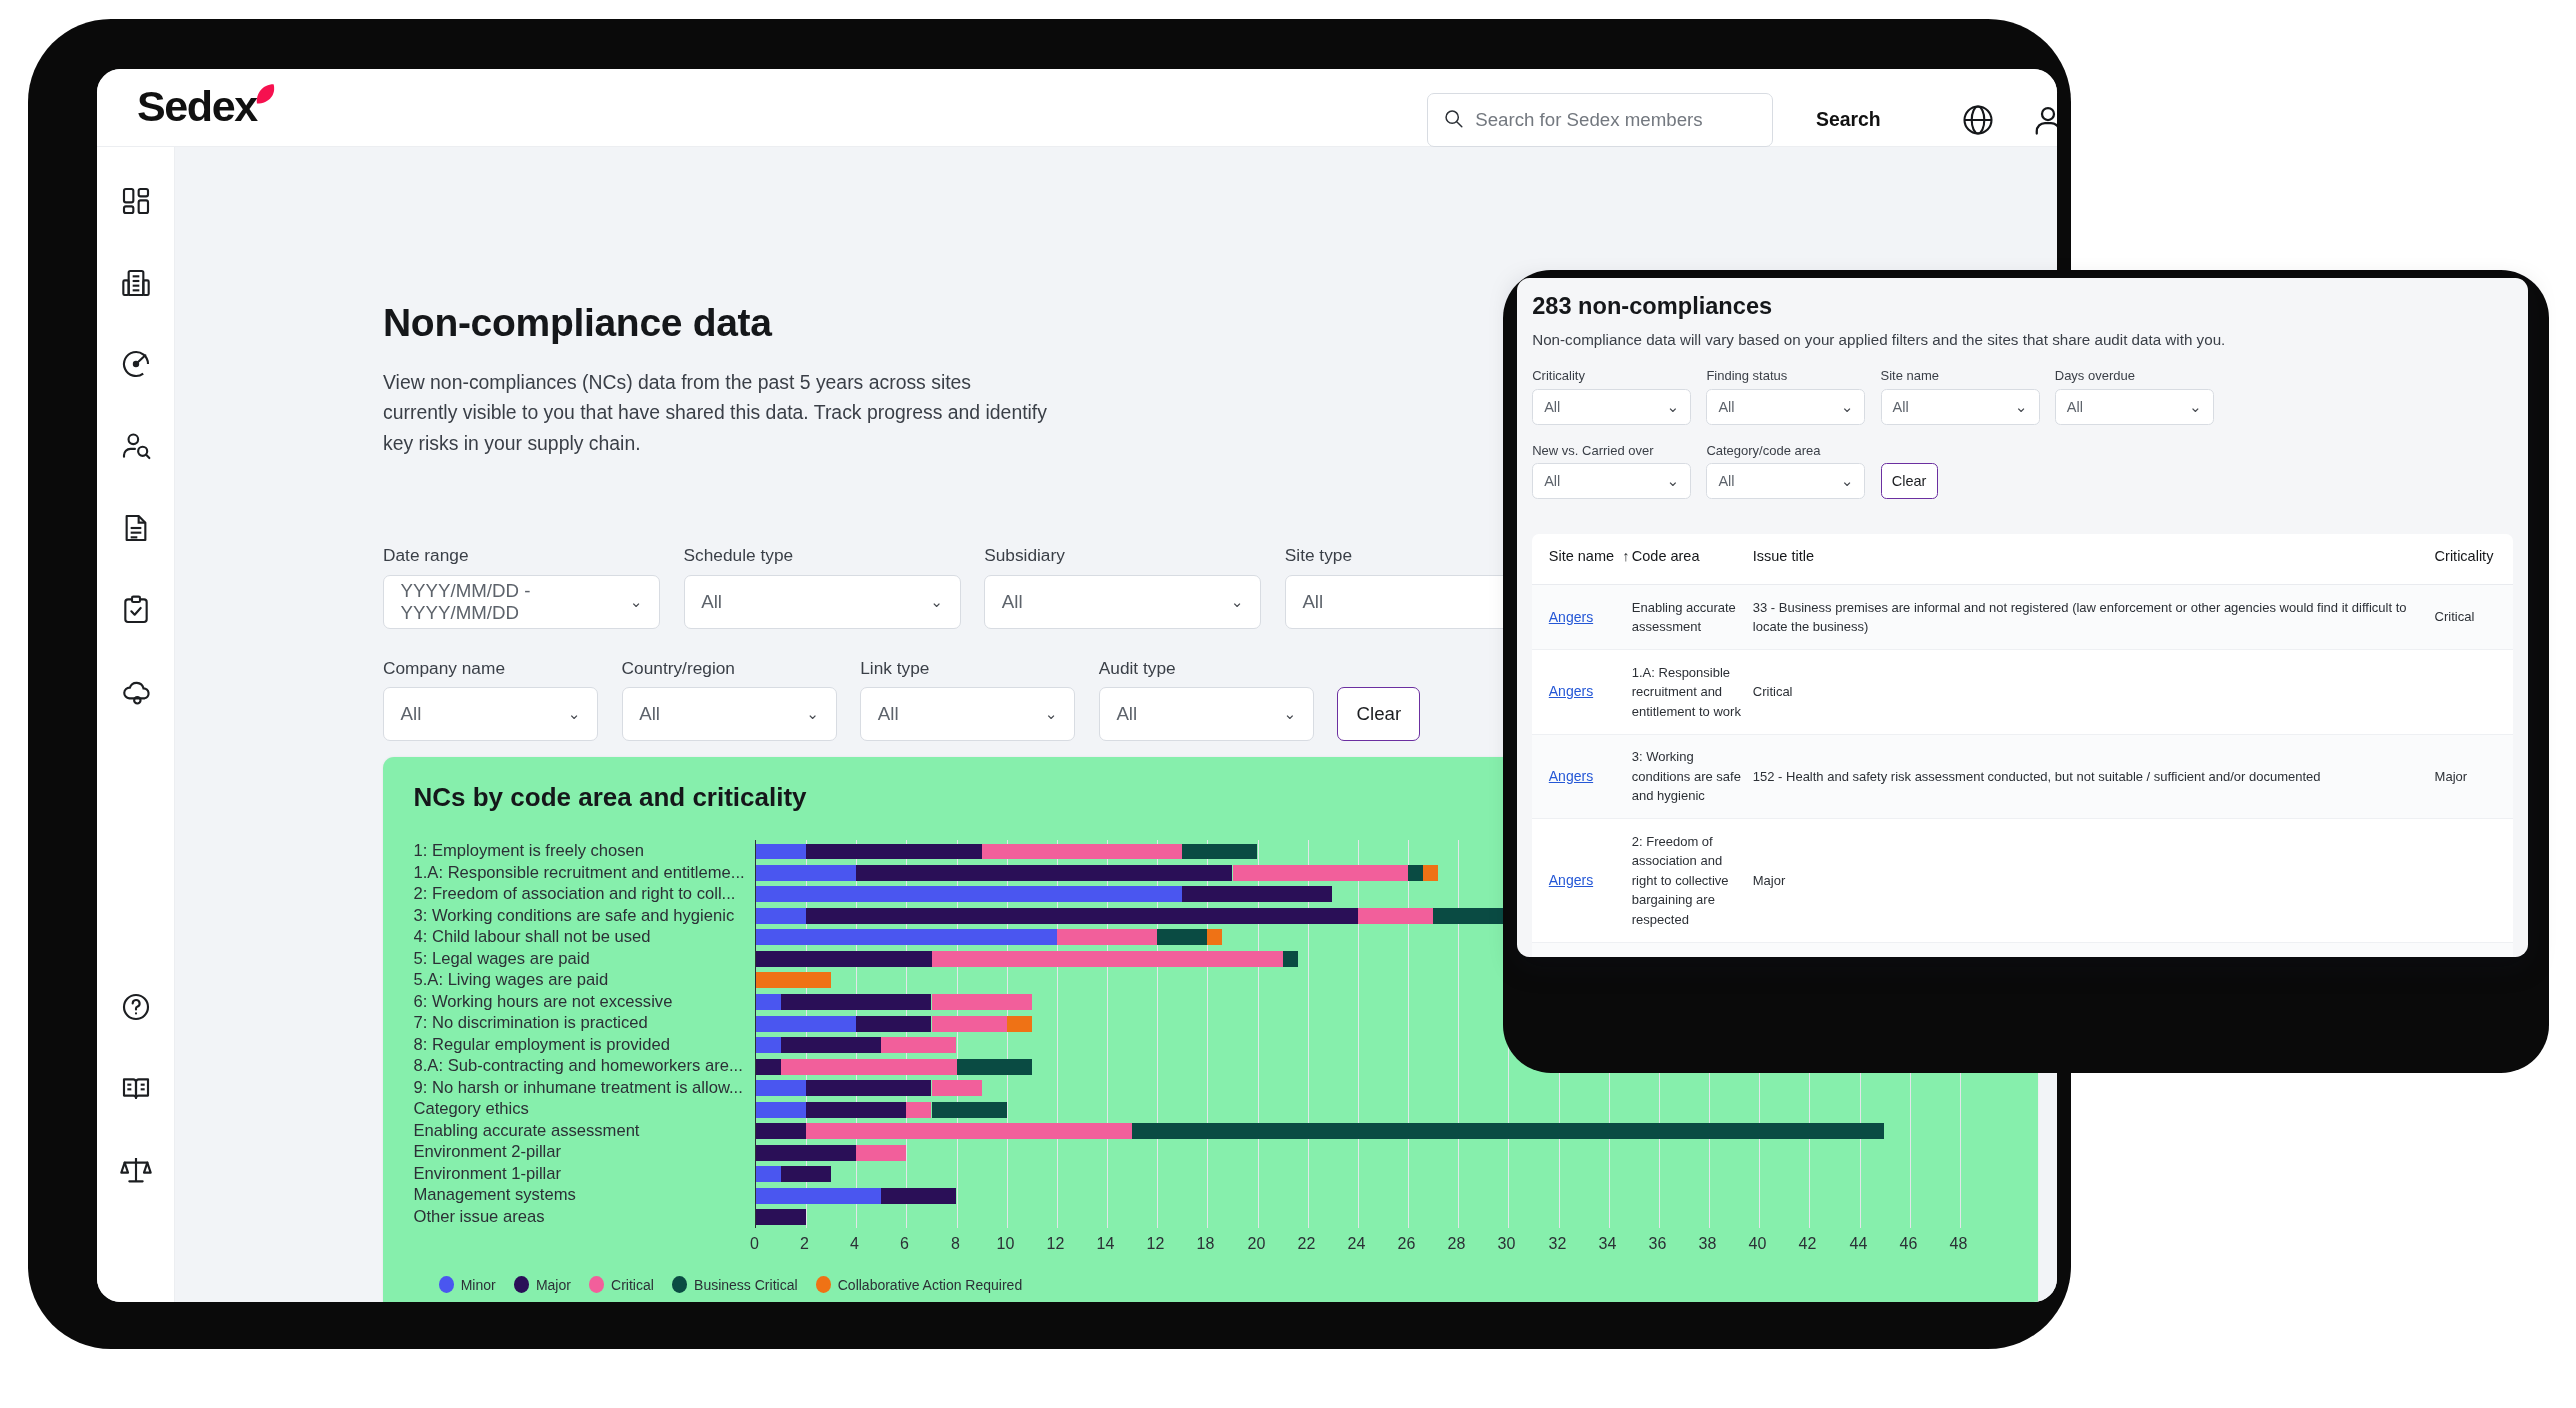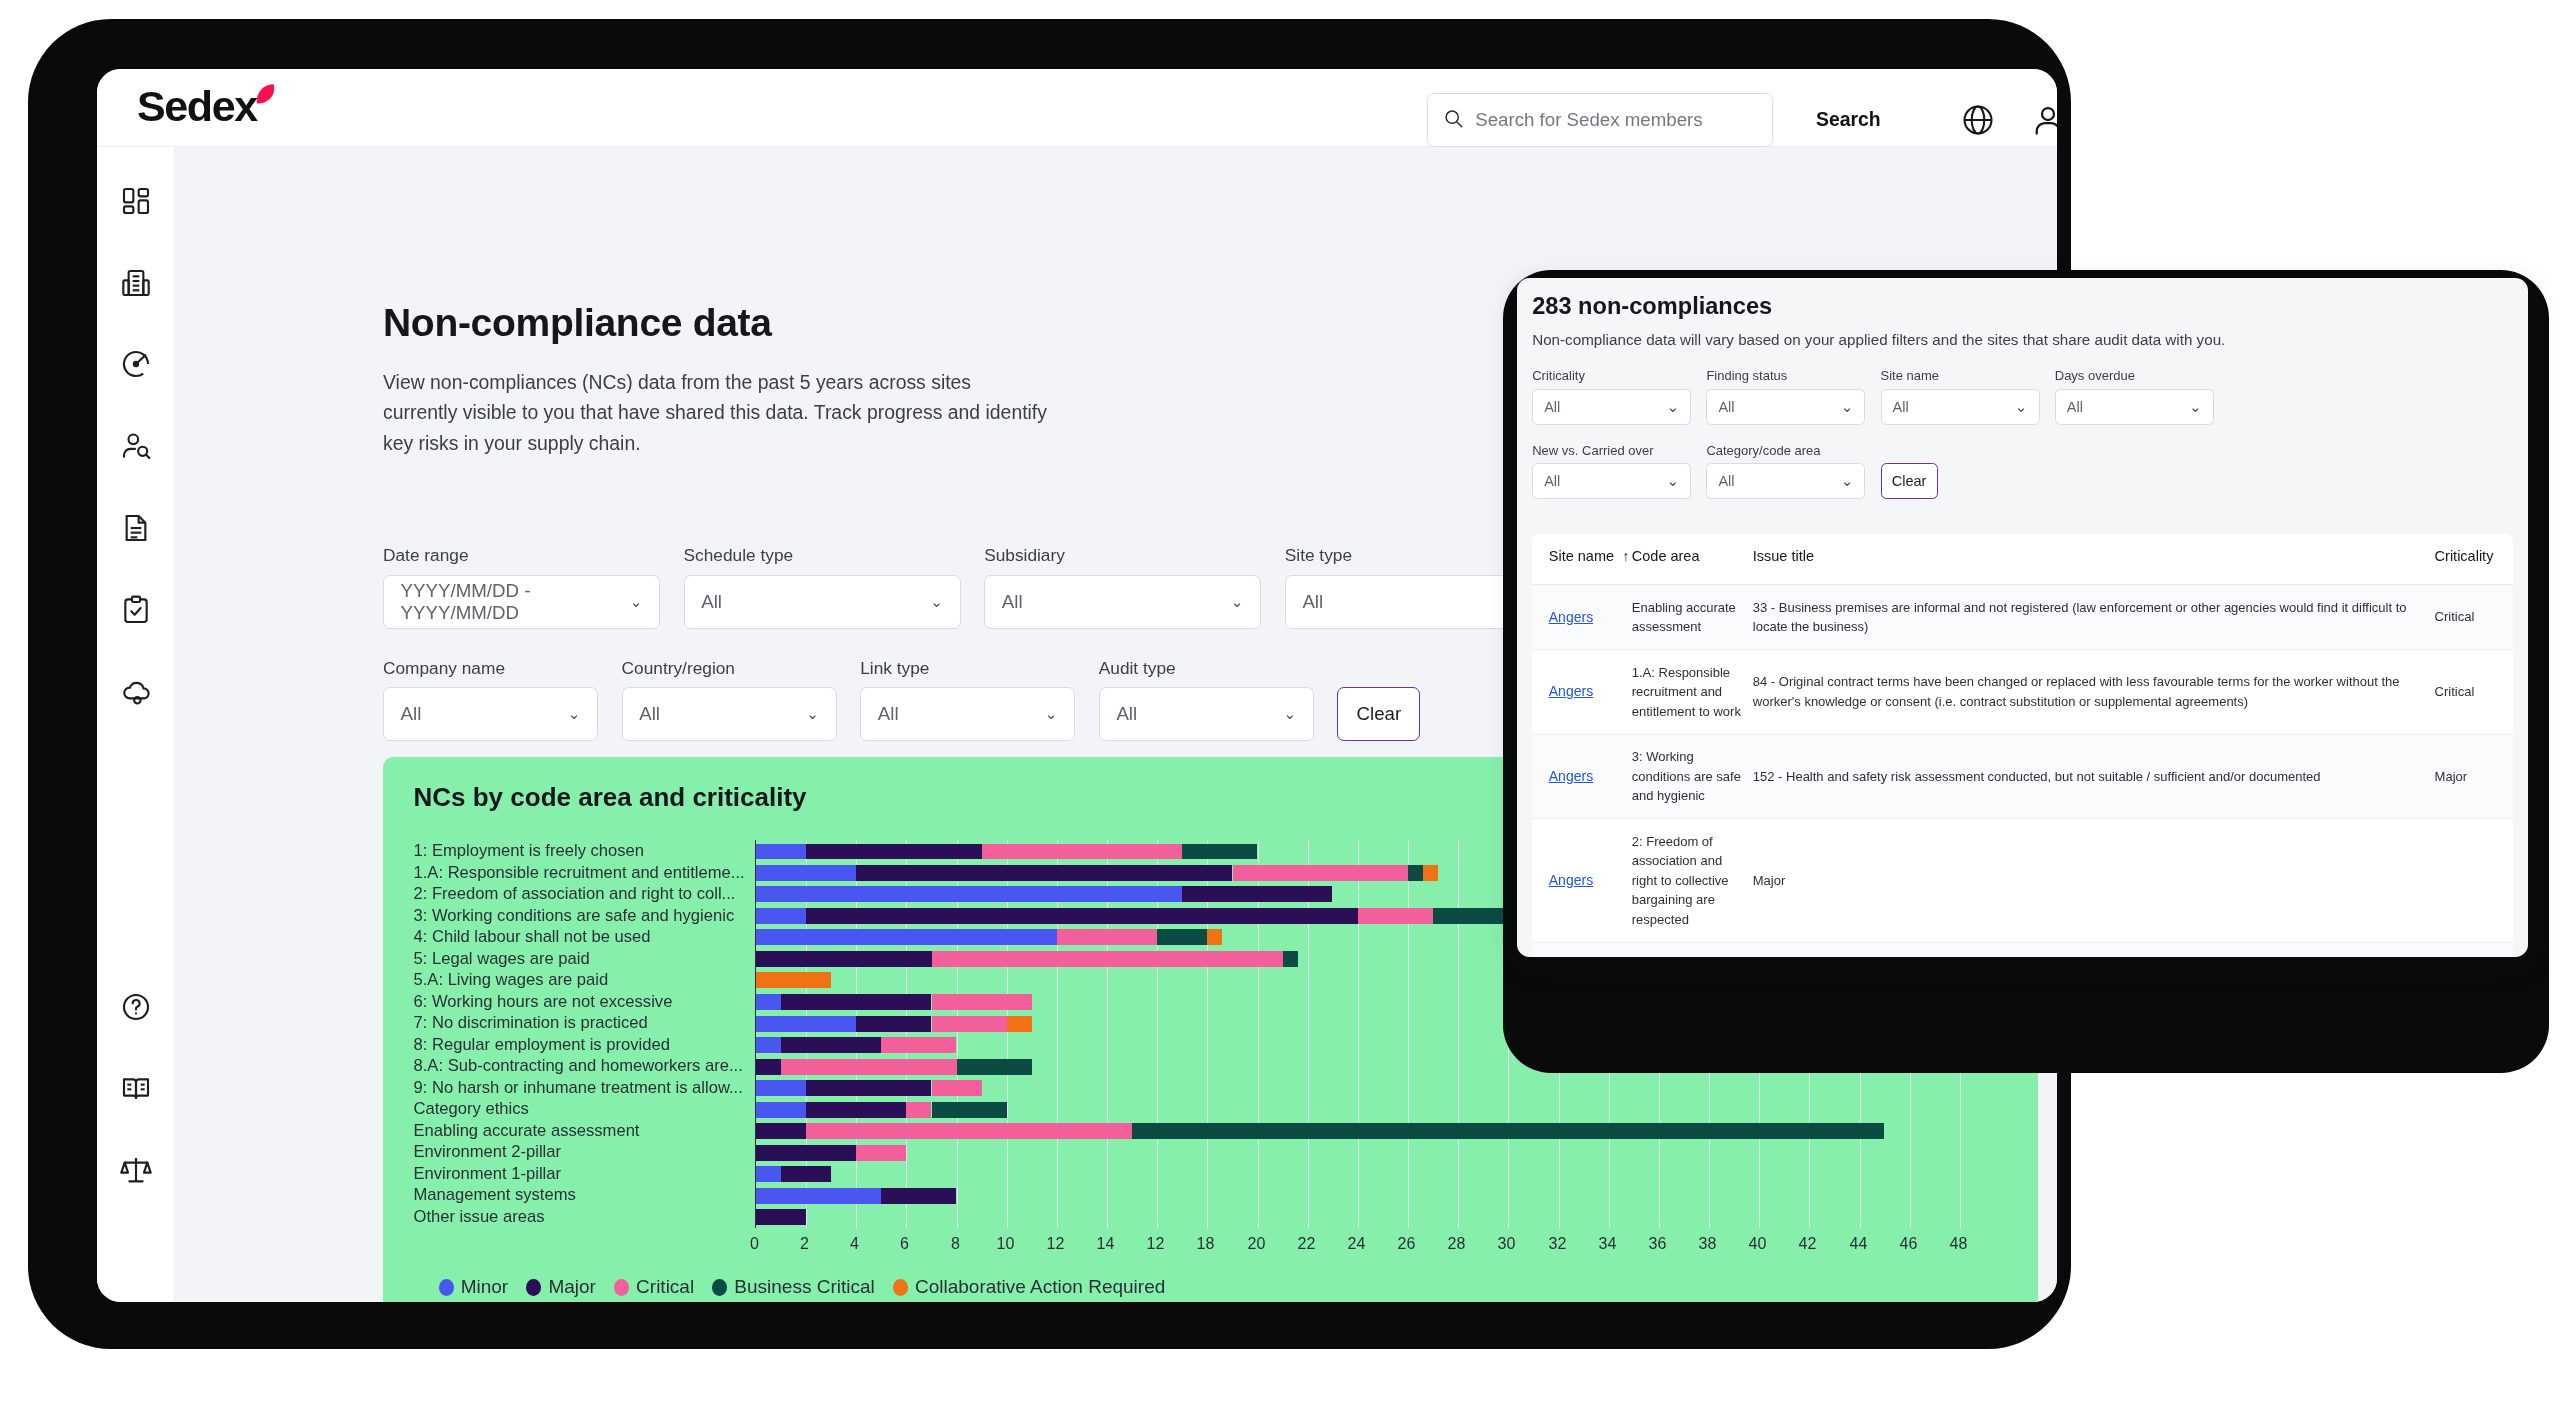--- a/index.html
+++ b/index.html
@@ -92,21 +92,21 @@
     height:21px; line-height:21px; font-size:16.6px; color:#2c3036;
     text-align:left; white-space:nowrap; overflow:hidden; text-overflow:ellipsis;
     margin-bottom:0;
   }
   .bars-area{ position:absolute; left:341px; top:0; width:1204px; height:388px; border-left:1.4px solid #2c3036; }
   .gridline{ position:absolute; top:0; bottom:0; width:0.7px; background:#e3e6ea; }
   .bar{ position:absolute; height:15.2px; }
   .xaxis{ position:absolute; left:341px; top:395px; width:1204px; height:23.6px; }
   .xtick{ position:absolute; font-size:16px; color:#2c3036; transform:translateX(-50%); top:0; }
   .legend{ position:absolute; left:25px; top:436px; display:flex; gap:18px; align-items:center; }
-  .lg{ display:flex; align-items:center; gap:7px; font-size:19px; color:#2c3036;}
+  .lg{ display:flex; align-items:center; gap:7px; font-size:14px; color:#2c3036;}
   .lgdot{ width:15.2px; height:16.6px; border-radius:50%; }
 
   
   .overlay-frame{
     position:absolute; left:1503px; top:270px; width:1046px; height:803px;
     background:#0a0a0a; border-radius:48px;
   }
   .overlay-screen{
     position:absolute; left:1517px; top:278px; width:1011px; height:679px;
     background:#f5f6f8; border-radius:12.5px; overflow:hidden;
@@ -564,21 +564,20 @@
       <div id="tbody">
           <div class="ov-tr alt">
             <div class="ov-td c-site"><span class="site-link">Angers</span></div>
             <div class="ov-td c-code">Enabling accurate assessment</div>
             <div class="ov-td c-issue">33 - Business premises are informal and not registered (law enforcement or other agencies would find it difficult to locate the business)</div>
             <div class="ov-td c-crit">Critical</div>
           </div>
           <div class="ov-tr">
             <div class="ov-td c-site"><span class="site-link">Angers</span></div>
             <div class="ov-td c-code">1.A: Responsible recruitment and entitlement to work</div>
-            <div class="ov-td c-issue">84 - Original contract terms have been changed or replaced with less favourable terms for the worker without the worker's knowledge or consent (i.e. contract substitution or supplemental agreements)</div>
             <div class="ov-td c-crit">Critical</div>
           </div>
           <div class="ov-tr alt">
             <div class="ov-td c-site"><span class="site-link">Angers</span></div>
             <div class="ov-td c-code">3: Working conditions are safe and hygienic</div>
             <div class="ov-td c-issue">152 - Health and safety risk assessment conducted, but not suitable / sufficient and/or documented</div>
             <div class="ov-td c-crit">Major</div>
           </div>
           <div class="ov-tr">
             <div class="ov-td c-site"><span class="site-link">Angers</span></div>

